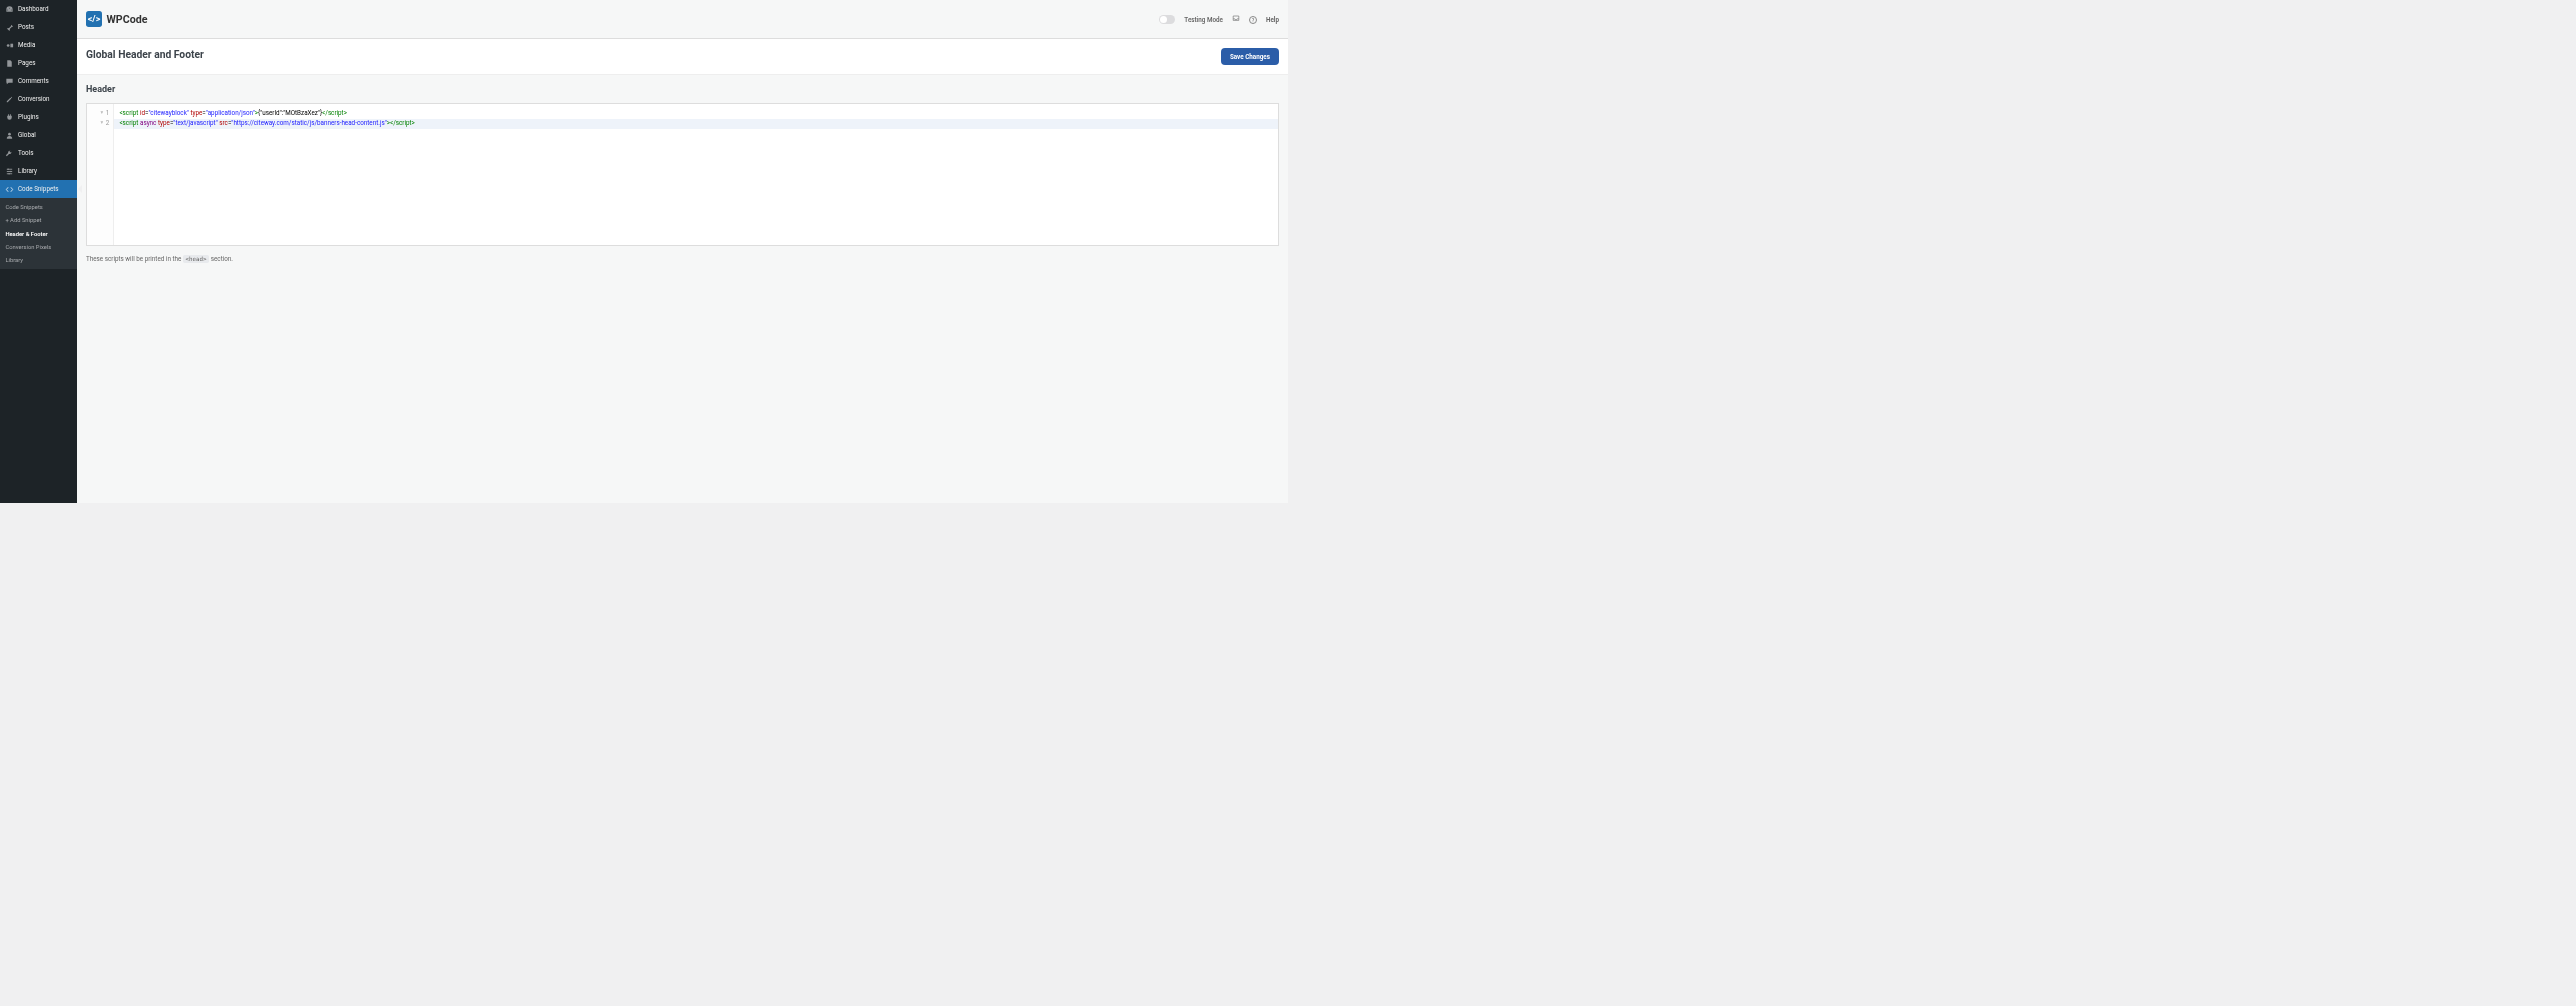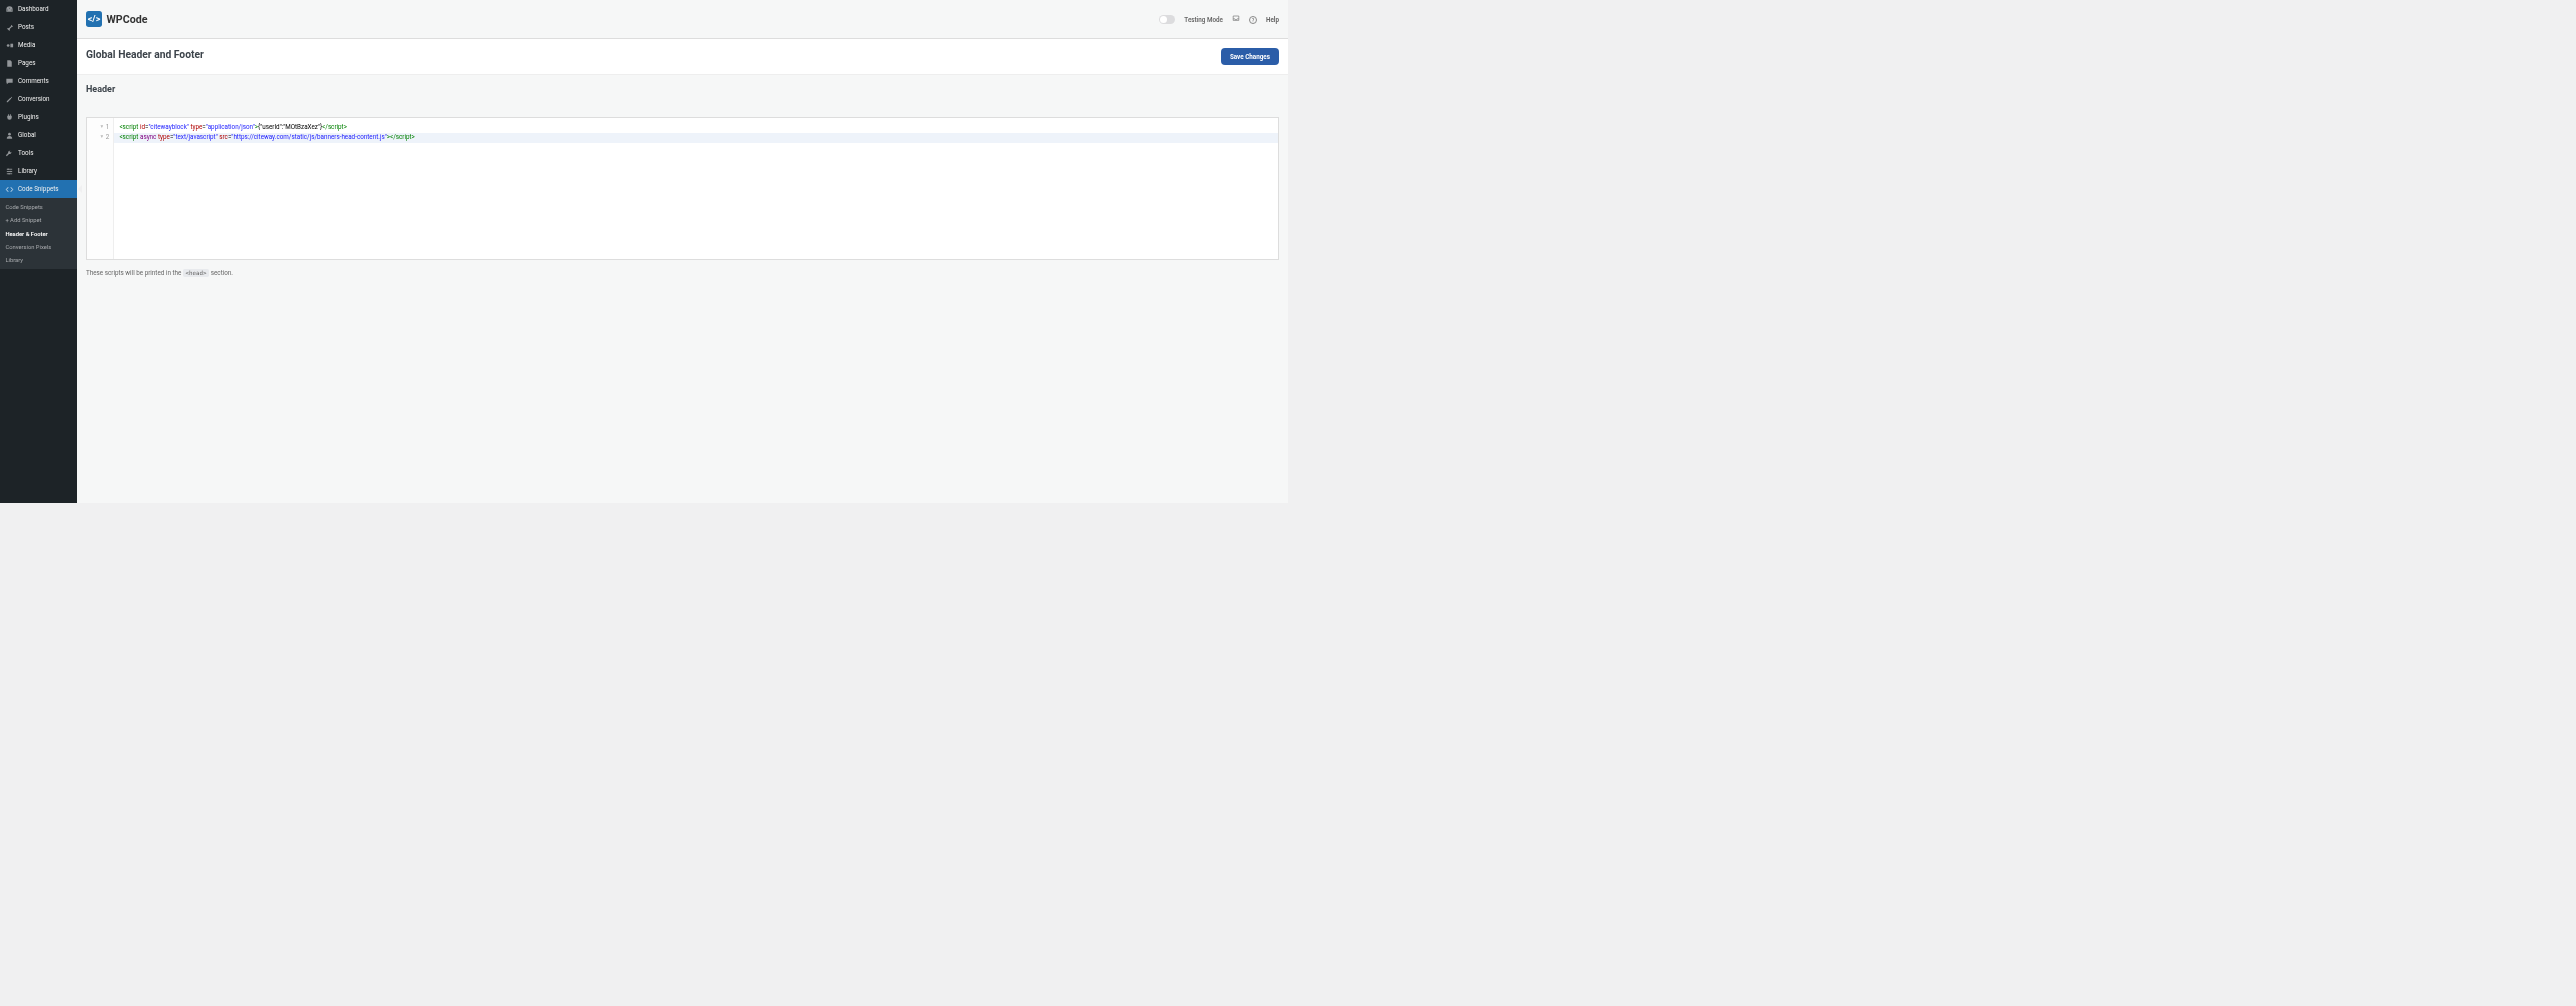--- a/index.html
+++ b/index.html
@@ -16,21 +16,21 @@
     .topbar{height:39px;display:flex;align-items:center;padding:0 9px;border-bottom:0.9px solid #ddd;background:#f6f7f7}
     .logo{display:flex;align-items:center;gap:4.5px;font-weight:700;font-size:10.7px;color:#333}
     .logo-mark{width:16px;height:16px;background:#2271b1;color:#fff;display:flex;align-items:center;justify-content:center;border-radius:2.7px;font-size:9px;font-weight:700}
     .topbar-right{margin-left:auto;display:flex;align-items:flex-end;gap:9px;color:#666;font-size:6.3px}
     .toggle{width:16px;height:9px;background:#dcdcde;border-radius:9px;position:relative;cursor:pointer}
     .toggle::after{content:"";position:absolute;left:0.9px;top:0.9px;width:7.2px;height:7.2px;background:#fff;border-radius:50%}
     .header-row{display:flex;align-items:flex-start;justify-content:space-between;padding:9px;background:#fff;border-bottom:0.9px solid #eee}
     .header-row h1{font-size:10.3px;font-weight:700;color:#3c434a}
     .save-btn{background:#2b5da8;color:#fff;border:none;padding:4.5px 9px;font-size:6.3px;font-weight:700;border-radius:4px;cursor:pointer}
     .content{padding:9px;flex:1;overflow:auto}
-    .section-title{font-size:9px;font-weight:700;color:#3c434a;margin-bottom:23px}
+    .section-title{font-size:9px;font-weight:700;color:#3c434a;margin-bottom:9px}
     .editor{border:0.9px solid #ddd;background:#fff;display:flex;font-family:Menlo,Consolas,monospace;font-size:6.3px;height:143px;overflow:hidden}
     .gutter{width:27px;background:#fdfdfd;text-align:right;color:#999;border-right:0.9px solid #eee;padding-top:5.4px}
     .gutter .line{padding:0 3.6px 1.8px 0;display:flex;justify-content:flex-end;gap:2.7px}
     .gutter .fold{color:#bbb;font-size:5.4px}
     .code{flex:1;padding-top:5.4px}
     .code .row{padding:0 3.6px 1.8px 5.4px;white-space:pre}
     .code .row.active{background:#eef3fa}
     .tag{color:#008000}
     .attr{color:#b00000}
     .eq{color:#000}

